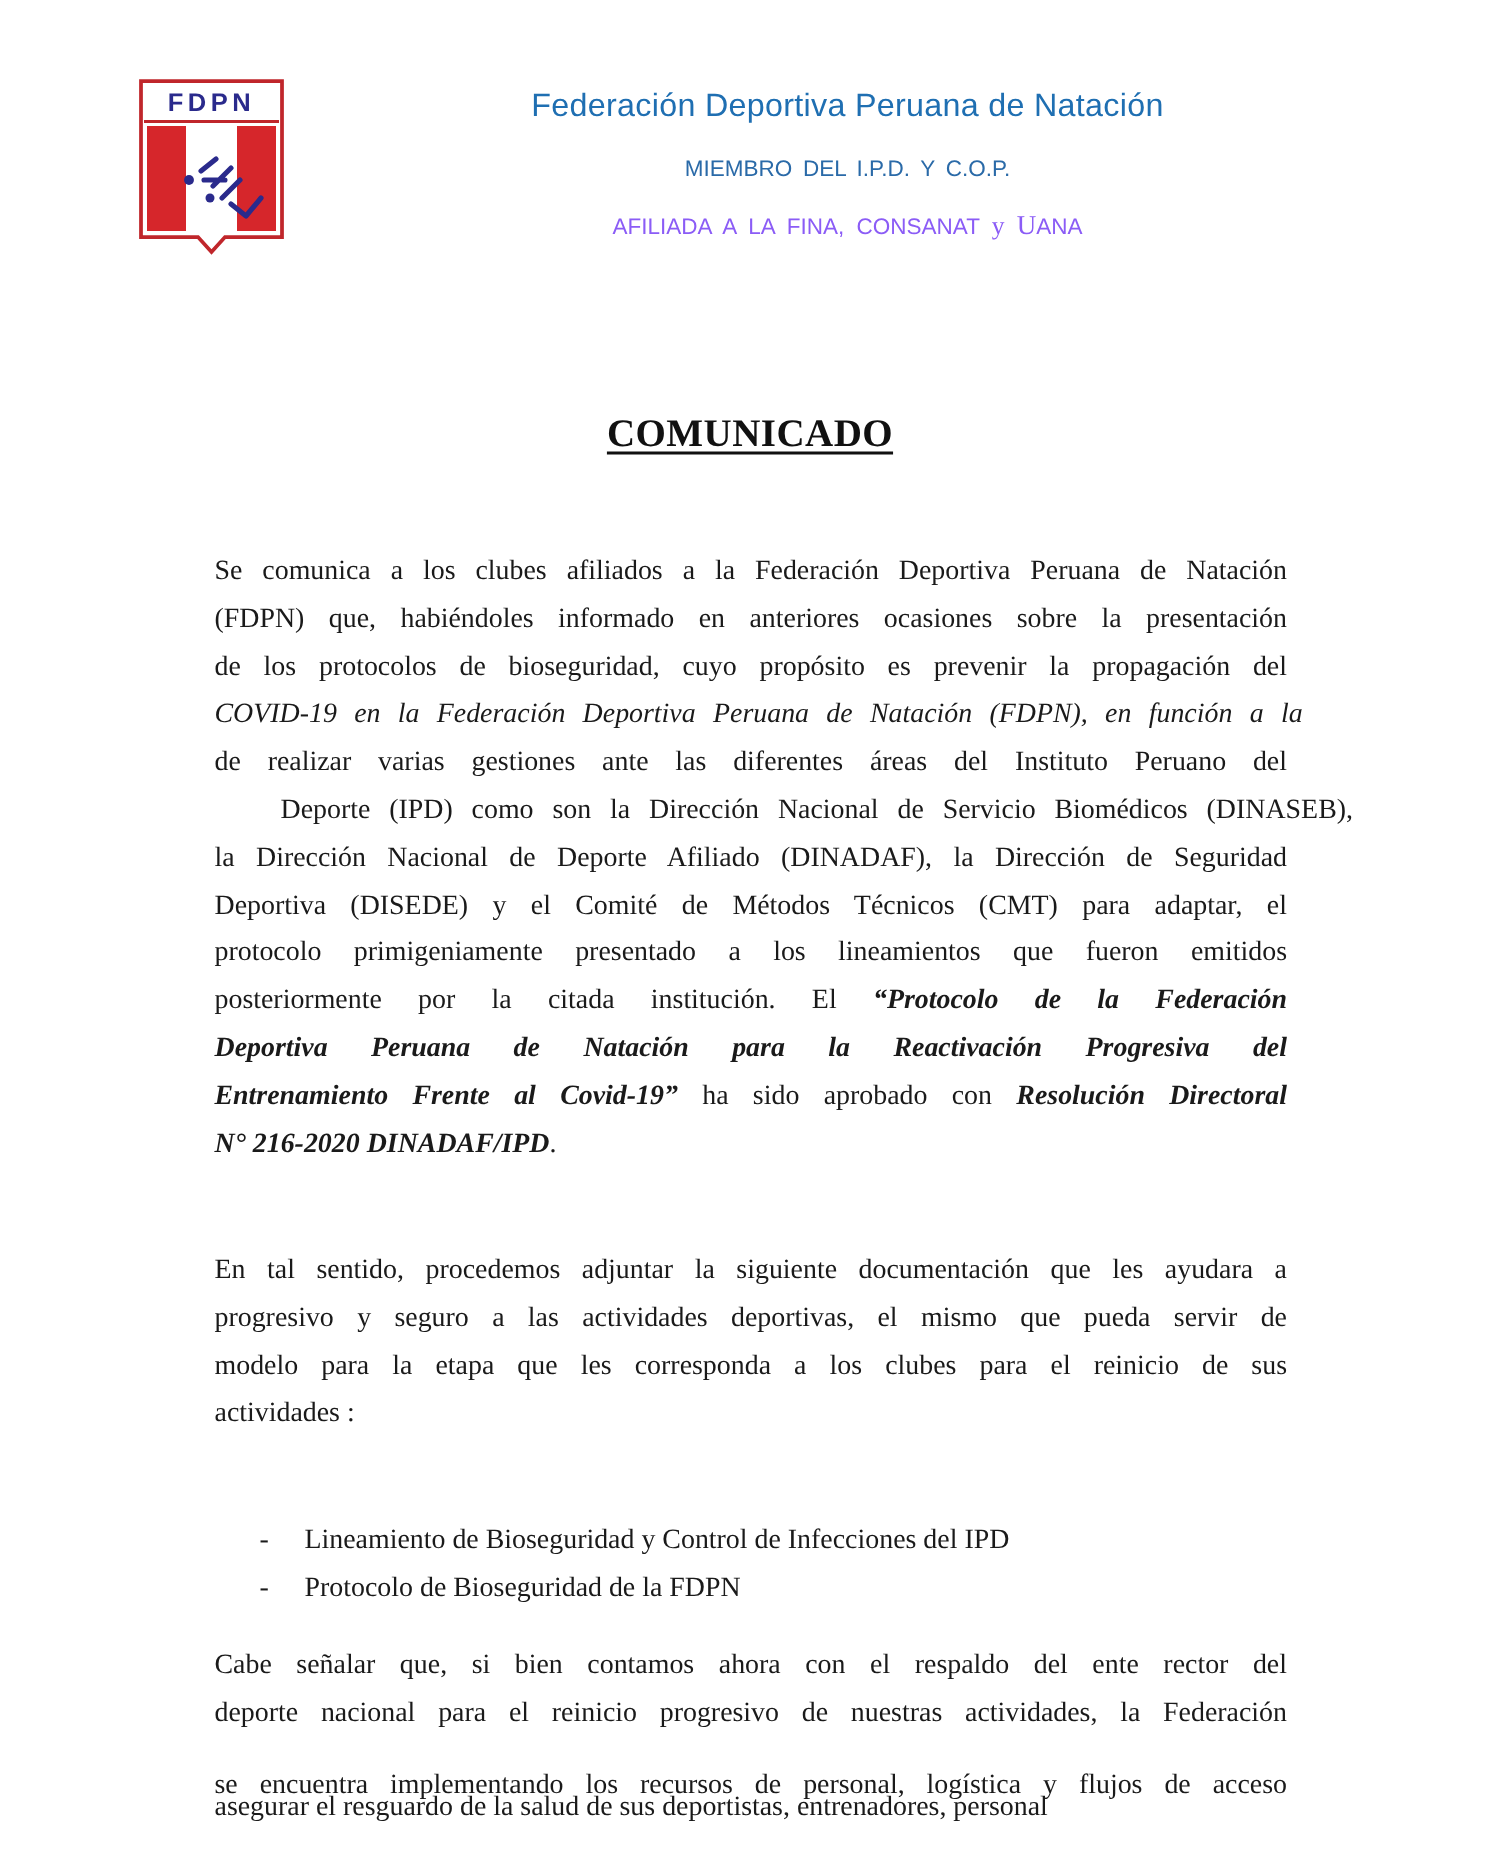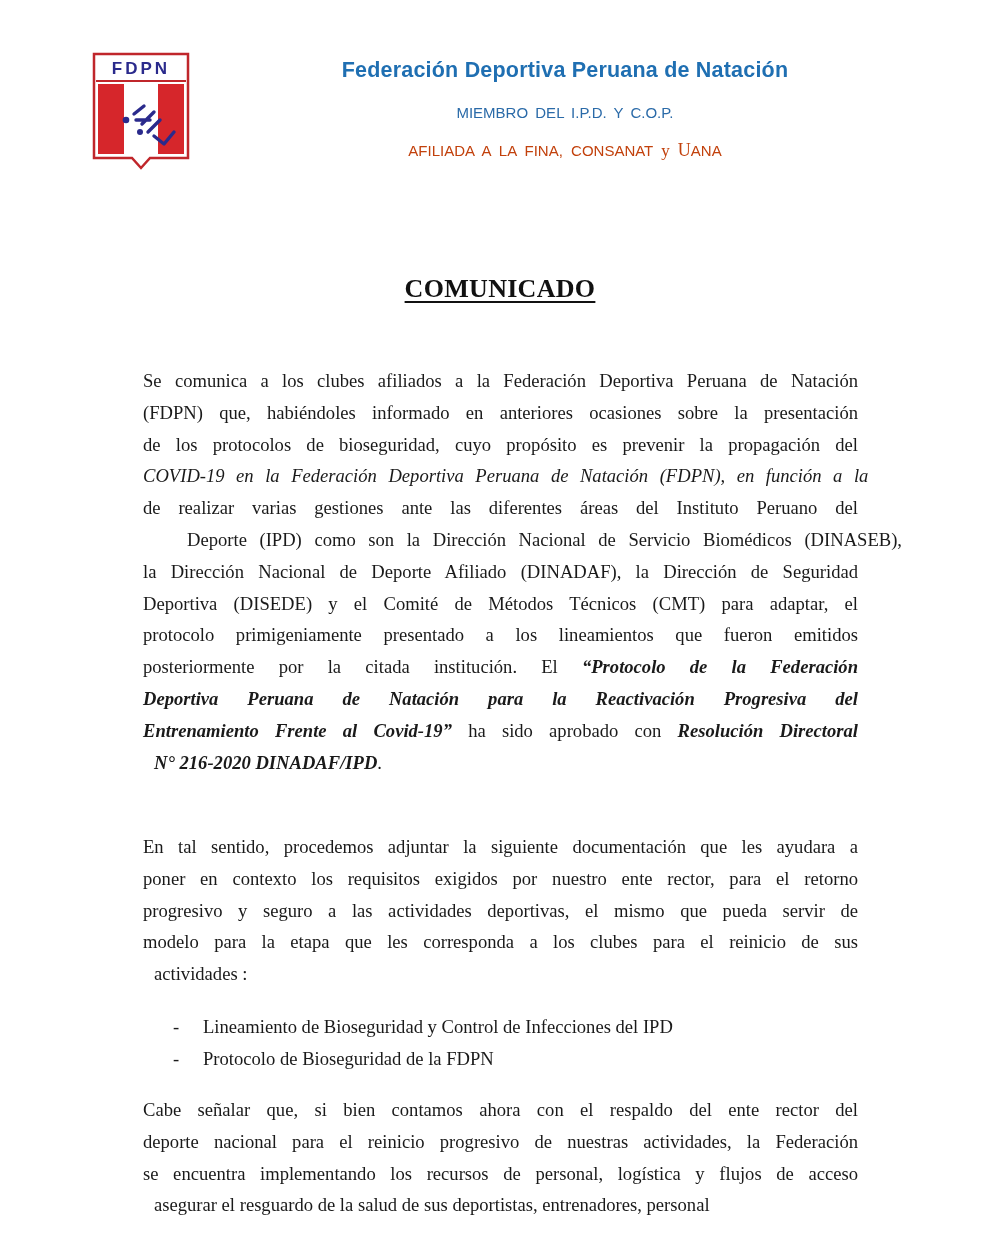--- a/index.html
+++ b/index.html
@@ -2,38 +2,38 @@
 <html><head>
 <meta charset="utf-8">
 <style>
   html, body { margin: 0; padding: 0; background: #ffffff; }
   body { width: 1000px; height: 1250px; position: relative; overflow: hidden; }
   .page { position: absolute; left: 0; top: 0; width: 1000px; height: 890px; background: #fff; }
 
   
   .logo { position: absolute; left: 92px; top: 52px; width: 98px; height: 120px; }
   .org-name { position: absolute; left: 300px; top: 58px; width: 530px; text-align: center;
-    font-family: "Liberation Sans", sans-serif; font-weight: bold; font-size: 21.5px; color: #1f6fb2; letter-spacing: 0.2px; white-space: nowrap; }
+    font-family: "Liberation Sans", sans-serif; font-weight: normal; font-size: 21.5px; color: #1f6fb2; letter-spacing: 0.2px; white-space: nowrap; }
   .member { position: absolute; left: 300px; top: 104px; width: 530px; text-align: center;
     font-family: "Liberation Sans", sans-serif; font-size: 15px; color: #2a6aa8; word-spacing: 3px; white-space: nowrap; }
   .affil { position: absolute; left: 300px; top: 140px; width: 530px; text-align: center;
-    font-family: "Liberation Sans", sans-serif; font-size: 15px; color: #c2410c; word-spacing: 4px; white-space: nowrap; }
+    font-family: "Liberation Sans", sans-serif; font-size: 15px; color: #8b5cf6; word-spacing: 4px; white-space: nowrap; }
   .affil .y { font-family: "Liberation Serif", serif; font-size: 17px; }
   .affil .u { font-family: "Liberation Serif", serif; font-size: 18px; }
 
   
   .title { position: absolute; left: 300px; top: 274px; width: 400px; text-align: center;
     font-family: "Liberation Serif", serif; font-weight: bold; font-size: 26px; color: #111;
     text-decoration: underline; text-decoration-thickness: 2px; text-underline-offset: 4px; letter-spacing: 0.3px; }
 
   
   .body { position: absolute; left: 143px; width: 715px; font-family: "Liberation Serif", serif;
     font-size: 18.6px; color: #1a1a1a; line-height: 31.8px; }
   .para .ln { display: block; text-align: justify; text-align-last: justify; height: 31.8px; white-space: nowrap; }
-  .para .ln.last { text-align-last: left; margin-left: 11px; }
+  .para .ln.last { text-align-last: left; }
   .p1 { top: 365px; }
   .p2 { top: 831px; }
   .list { top: 1011px; }
   .p3 { top: 1094px; }
   .list .item { display: block; height: 32px; white-space: nowrap; }
   .list .dash { display: inline-block; width: 60px; padding-left: 30px; box-sizing: border-box; }
   b i, .bi { font-weight: bold; font-style: italic; }
 </style>
 </head>
 <body>
@@ -75,35 +75,34 @@
     <span class="ln" style="white-space: normal; display: block;"><span style="white-space: nowrap; display: inline-block; word-spacing: 11.5866px;">Deportiva (DISEDE) y el Comité de Métodos Técnicos (CMT) para adaptar, el</span></span>
     <span class="ln" style="white-space: normal; display: block;"><span style="white-space: nowrap; display: inline-block; word-spacing: 16.9551px;">protocolo primigeniamente presentado a los lineamientos que fueron emitidos</span></span>
     <span class="ln" style="white-space: normal; display: block;"><span style="white-space: nowrap; display: inline-block; word-spacing: 19.5434px;"><span>posteriormente por la citada institución. El </span><span class="bi">“Protocolo de la Federación</span></span></span>
     <span class="ln bi" style="white-space: normal; display: block;"><span style="white-space: nowrap; display: inline-block; word-spacing: 24.3027px;">Deportiva Peruana de Natación para la Reactivación Progresiva del</span></span>
     <span class="ln" style="white-space: normal; display: block;"><span style="white-space: nowrap; display: inline-block; word-spacing: 11.5538px;"><span class="bi">Entrenamiento Frente al Covid-19”</span><span> ha sido aprobado con </span><span class="bi">Resolución Directoral</span></span></span>
     <span class="ln last" style="white-space: normal; display: block;"><span style="white-space: nowrap; display: inline-block;"><span class="bi">N° 216-2020 DINADAF/IPD</span><span>.</span></span></span>
   </div>
 
   <div class="body para p2">
     <span class="ln" style="white-space: normal; display: block;"><span style="white-space: nowrap; display: inline-block; word-spacing: 9.70597px;">En tal sentido, procedemos adjuntar la siguiente documentación que les ayudara a</span></span>
-    <span class="ln" style="white-space: normal; display: block;"><span style="white-space: nowrap; display: inline-block; word-spacing: 10.1198px;">poner en contexto los requisitos exigidos por nuestro ente rector, para el retorno</span></span>
     <span class="ln" style="white-space: normal; display: block;"><span style="white-space: nowrap; display: inline-block; word-spacing: 10.9167px;">progresivo y seguro a las actividades deportivas, el mismo que pueda servir de</span></span>
     <span class="ln" style="white-space: normal; display: block;"><span style="white-space: nowrap; display: inline-block; word-spacing: 10.7266px;">modelo para la etapa que les corresponda a los clubes para el reinicio de sus</span></span>
     <span class="ln last" style="white-space: normal; display: block;"><span style="white-space: nowrap; display: inline-block;">actividades :</span></span>
   </div>
 
   <div class="body list">
     <div class="item">
       <span class="dash">-</span><span>Lineamiento de Bioseguridad y Control de Infecciones del IPD</span>
     </div>
     <div class="item">
       <span class="dash">-</span><span>Protocolo de Bioseguridad de la FDPN</span>
     </div>
   </div>
 
   <div class="body para p3">
     <span class="ln" style="white-space: normal; display: block;"><span style="white-space: nowrap; display: inline-block; word-spacing: 11.7103px;">Cabe señalar que, si bien contamos ahora con el respaldo del ente rector del</span></span>
     <span class="ln" style="white-space: normal; display: block;"><span style="white-space: nowrap; display: inline-block; word-spacing: 10.5266px;">deporte nacional para el reinicio progresivo de nuestras actividades, la Federación</span></span>
-    <span class="ln" style="white-space: normal; display: block;"><span style="white-space: nowrap; display: inline-block; word-spacing: 9.98722px;">se encuentra implementando los recursos de personal, logística y flujos de acceso</span></span>
+    <span class="ln" style="white-space: normal; display: block;"><span style="white-space: nowrap; display: inline-block; word-spacing: 9.98722px; margin-top: 16px;">se encuentra implementando los recursos de personal, logística y flujos de acceso</span></span>
     <span class="ln last" style="white-space: normal; display: block;"><span style="white-space: nowrap; display: inline-block;">asegurar el resguardo de la salud de sus deportistas, entrenadores, personal</span></span>
   </div>
 
 </div>
 
 </body></html>

